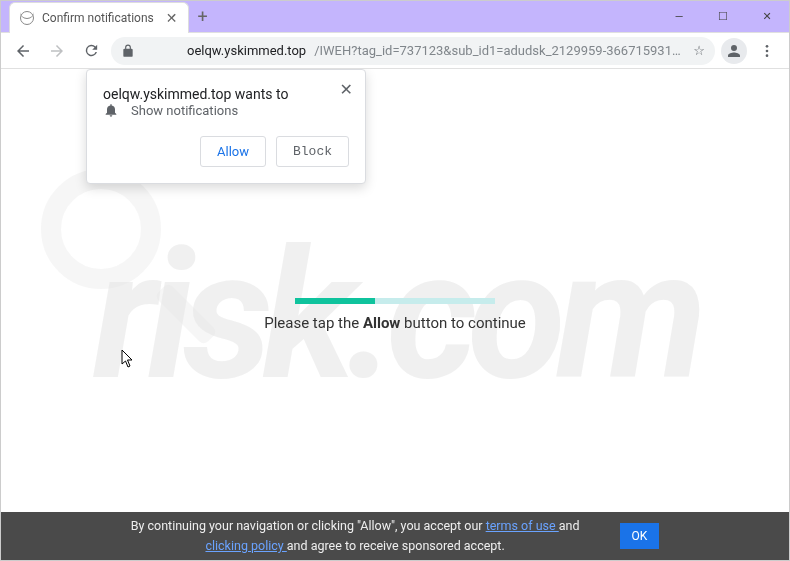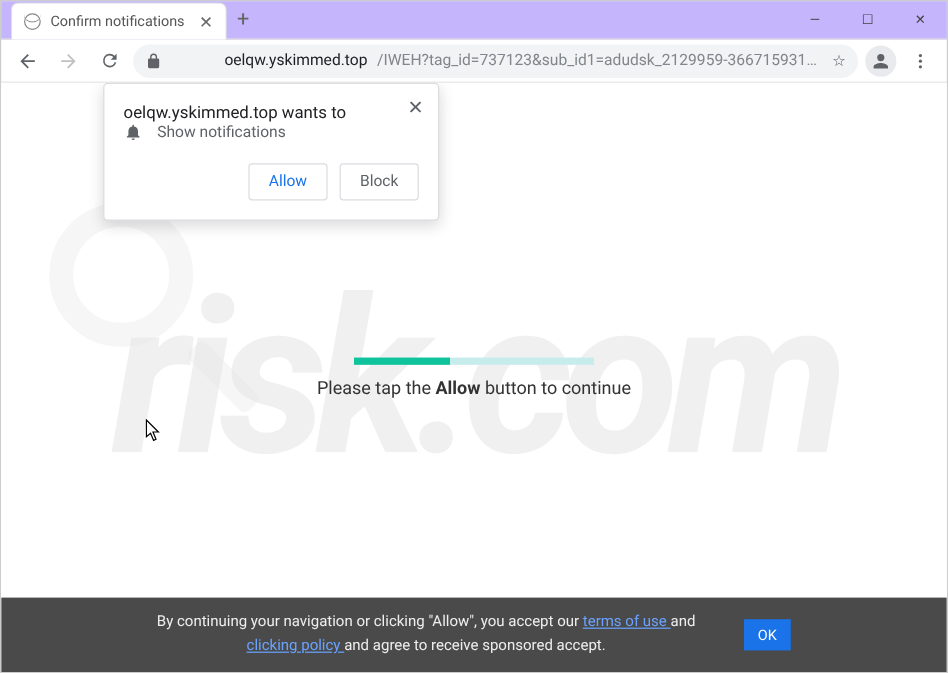--- a/index.html
+++ b/index.html
@@ -31,32 +31,32 @@
     .wm-mag { position: absolute; left: 40px; top: 100px; width: 160px; height: 160px; z-index: 1; opacity: 0.5; }
     .wm-circ { width: 120px; height: 120px; border: 20px solid #eee; border-radius: 50%; }
     .wm-handle { width: 20px; height: 70px; background: #eee; position: absolute; bottom: -20px; right: 5px; transform: rotate(-45deg); border-radius: 6px; }
     
     .content { position: absolute; top: 0; left: 0; right: 0; bottom: 0; display: flex; flex-direction: column; align-items: center; justify-content: center; z-index: 2; }
     .progress { width: 200px; height: 6px; background: #c6ecec; margin-bottom: 10px; }
     .progress-fill { width: 40%; height: 100%; background: #0fc39d; }
     .tap-msg { font-size: 15px; color: #333; font-family: "Trebuchet MS", sans-serif; text-align: center; }
     .tap-msg b { font-weight: 700; }
     
-    .cookie-bar { position: absolute; bottom: 0; left: 0; right: 0; height: 62px; background: #4a4a4a; color: #eee; display: flex; align-items: center; justify-content: center; font-size: 12.5px; z-index: 3; padding: 0 20px; }
+    .cookie-bar { position: absolute; bottom: 0; left: 0; right: 0; height: 48px; background: #4a4a4a; color: #eee; display: flex; align-items: center; justify-content: center; font-size: 12.5px; z-index: 3; padding: 0 20px; }
     .cookie-text { text-align: center; line-height: 1.6; max-width: 500px; }
     .cookie-text a { color: #6aa3ff; text-decoration: underline; }
     .ok-btn { background: #1a73e8; color: #ffffff; border: none; padding: 6px 12px; font-size: 12px; margin-left: 40px; cursor: pointer; }
     
     .perm-popup { position: absolute; top: 0; left: 85px; width: 280px; background: #fff; border: 1px solid #dadce0; border-radius: 4px; box-shadow: 0 4px 12px rgba(0,0,0,0.15); padding: 16px; z-index: 10; }
     .perm-title { font-size: 14px; color: #202124; }
     .perm-row { display: flex; align-items: flex-end; gap: 12px; font-size: 13px; color: #5f6368; margin-bottom: 18px; }
     .perm-btns { display: flex; justify-content: flex-end; gap: 10px; }
     .perm-btn { border: 1px solid #dadce0; background: #fff; padding: 7px 16px; font-size: 13px; border-radius: 3px; cursor: pointer; }
     .perm-allow { color: #1a73e8; }
-    .perm-block { color: #5f6368; }
+    .perm-block { color: #5f6368; font-family: Liberation Mono, monospace; }
     .perm-close { position: absolute; top: 10px; right: 12px; font-size: 16px; color: #5f6368; cursor: pointer; }
     
     .cursor-arrow { position: absolute; left: 120px; top: 280px; z-index: 20; font-size: 16px; color: #000; pointer-events: none; }
   </style>
 </head>
 <body>
 
 <div class="window">
 
   <div class="titlebar">

